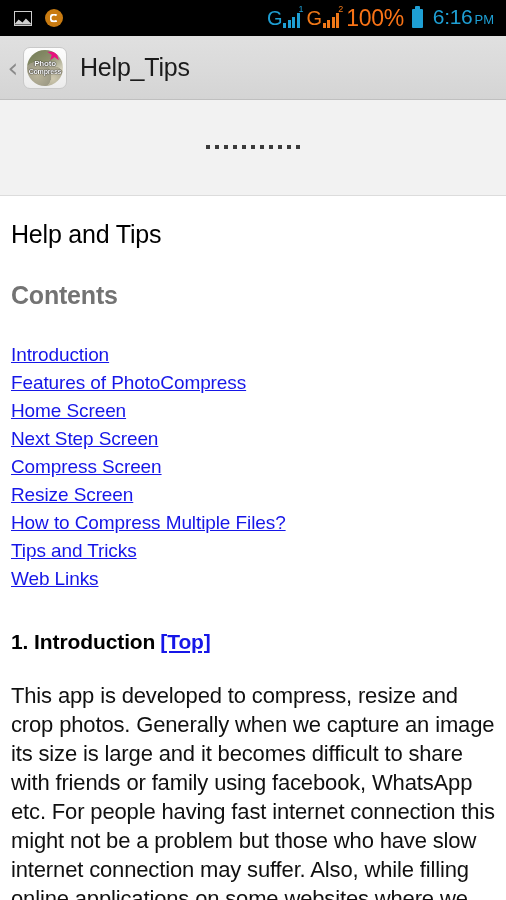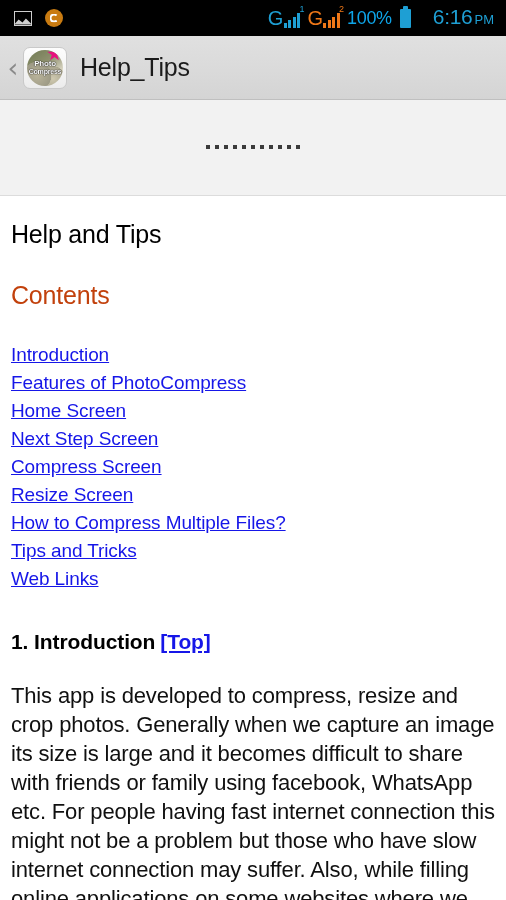--- a/index.html
+++ b/index.html
@@ -58,34 +58,34 @@
   .bars i:nth-child(4){ height:15px; }
   .sim-num{
     position:absolute; top:-3px; right:-4px;
     font-size:9px; line-height:9px;
   }
   .sim1 .g, .sim1 .sim-num{ color:#1e9fd4; }
   .sim1 .bars i{ background:#1e9fd4; }
   .sim2 .g, .sim2 .sim-num{ color:#f07818; }
   .sim2 .bars i{ background:#f07818; }
   .battery-pct{
-    color:#0ea5e9; font-size:18px; line-height:20px;
+    color:#f97316; font-size:23px; line-height:20px;
     letter-spacing:-0.3px;
   }
   .battery-icon{
     width:11px; height:19px; background:#1e9fd4;
     position:relative; border-radius:1px; margin-left:1px;
   }
   .battery-icon::before{
     content:""; position:absolute; top:-3px; left:3px;
     width:5px; height:3px; background:#1e9fd4; border-radius:1px 1px 0 0;
   }
   .clock{
     color:#1e9fd4; font-size:21px; line-height:21px;
-    margin-left:15px; letter-spacing:-0.3px;
+    margin-left:3px; letter-spacing:-0.3px;
   }
   .clock .ampm{ font-size:13px; letter-spacing:0; margin-left:2px; }
 
   
   .action-bar{
     height:64px; width:506px;
     background:linear-gradient(to bottom,#e0e0e0 0%,#dadada 55%,#d4d4d4 100%);
     border-bottom:1px solid #bfbfbf;
     display:flex; align-items:center;
     padding-left:4px;
@@ -144,21 +144,21 @@
   .content{
     width:506px; padding:0 11px;
     background:#ffffff;
     height:704px; overflow:hidden;
   }
   h1.doc-title{
     font-size:25px; font-weight:400; color:#000;
     margin-top:24px; letter-spacing:-0.2px;
   }
   h2.doc-sub{
-    font-size:25px; font-weight:400; color:#c2410c;
+    font-size:25px; font-weight:700; color:#737373;
     margin-top:32px; letter-spacing:-0.2px;
   }
   .toc{ margin-top:31px; }
   .toc a{
     display:block; color:#1616e8; text-decoration:underline;
     font-size:19px; line-height:28px; letter-spacing:-0.1px;
     cursor:pointer;
   }
   h3.sec-head{
     font-size:21px; font-weight:700; color:#000;

